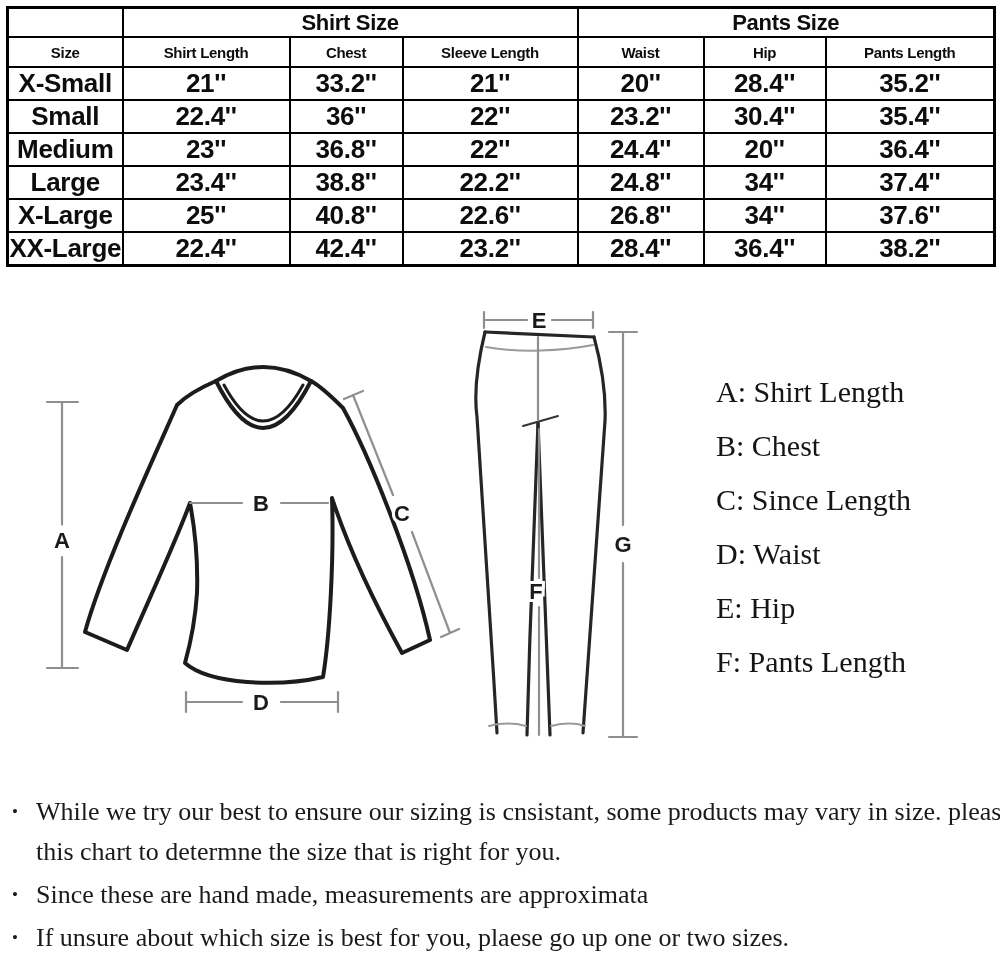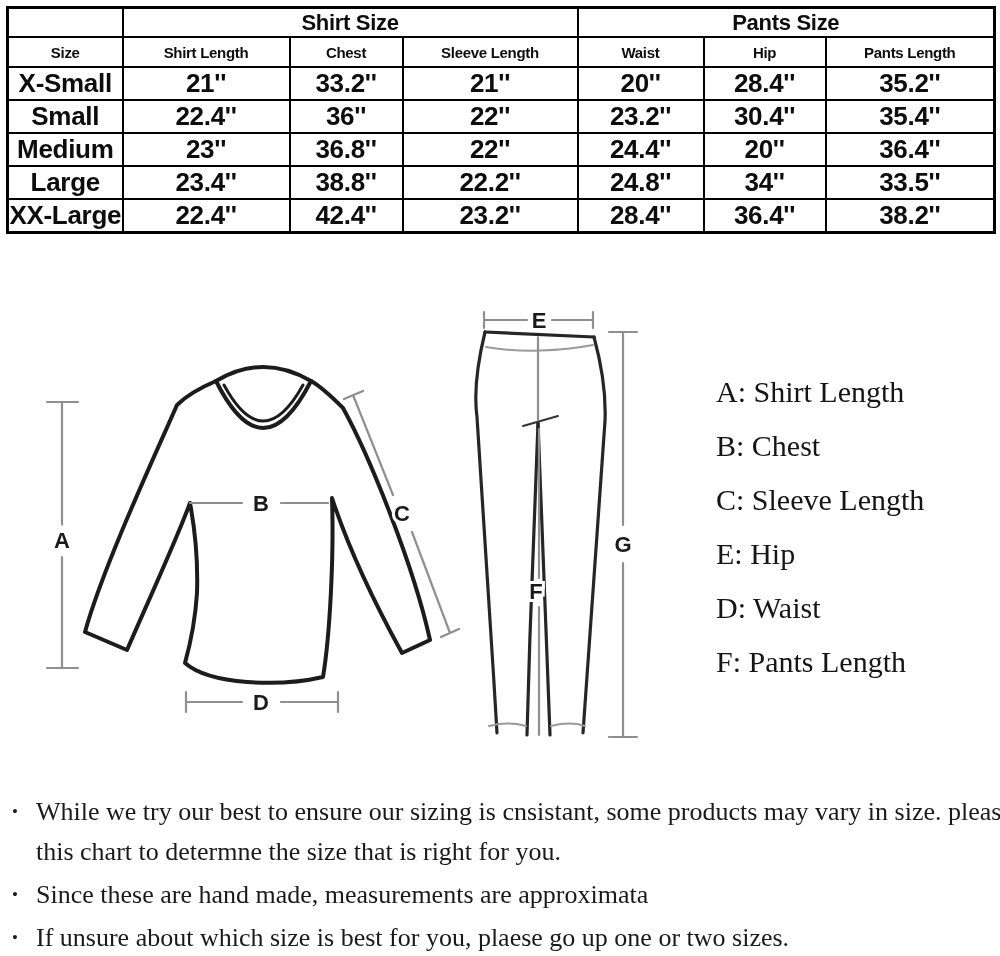--- a/index.html
+++ b/index.html
@@ -98,21 +98,30 @@
       <td>20''</td>
       <td>36.4''</td>
     </tr>
     <tr class="data-row">
       <td>Large</td>
       <td>23.4''</td>
       <td>38.8''</td>
       <td>22.2''</td>
       <td>24.8''</td>
       <td>34''</td>
-      <td>33.5''</td>
+      <td>37.4''</td>
+    </tr>
+    <tr class="data-row">
+      <td>X-Large</td>
+      <td>25''</td>
+      <td>40.8''</td>
+      <td>22.6''</td>
+      <td>26.8''</td>
+      <td>34''</td>
+      <td>37.6''</td>
     </tr>
     <tr class="data-row">
       <td>XX-Large</td>
       <td>22.4''</td>
       <td>42.4''</td>
       <td>23.2''</td>
       <td>28.4''</td>
       <td>36.4''</td>
       <td>38.2''</td>
     </tr>
@@ -167,23 +176,23 @@
   <text class="measure-label" x="402" y="226">C</text>
   <text class="measure-label" x="261" y="415">D</text>
   <text class="measure-label" x="539" y="33">E</text>
   <text class="measure-label" x="536" y="304">F</text>
   <text class="measure-label" x="623" y="257">G</text>
 </svg>
 
 <div class="legend">
   <div class="legend-item">A: Shirt Length</div>
   <div class="legend-item">B: Chest</div>
-  <div class="legend-item">C: Sleeve Length</div>
+  <div class="legend-item">C: Since Length</div>
+  <div class="legend-item">D: Waist</div>
   <div class="legend-item">E: Hip</div>
-  <div class="legend-item">D: Waist</div>
   <div class="legend-item">F: Pants Length</div>
 </div>
 
 <div class="notes">
   <div class="note">
     <span class="bullet">•</span>
     <div class="note-text">
       <div class="note-line">While we try our best to ensure our sizing is cnsistant, some products may vary in size. please use</div>
       <div class="note-line">this chart to determne the size that is right for you.</div>
     </div>

